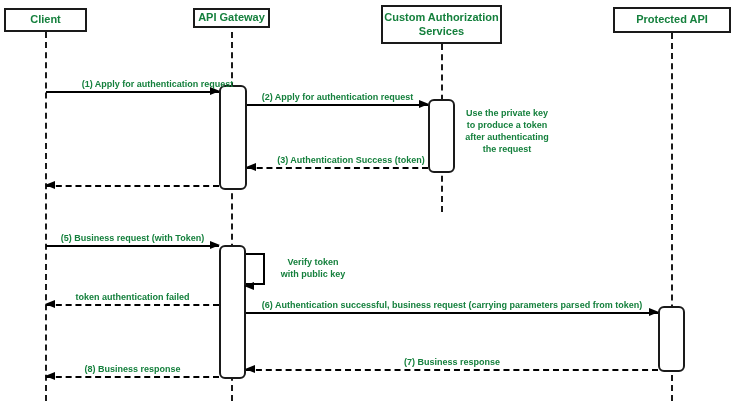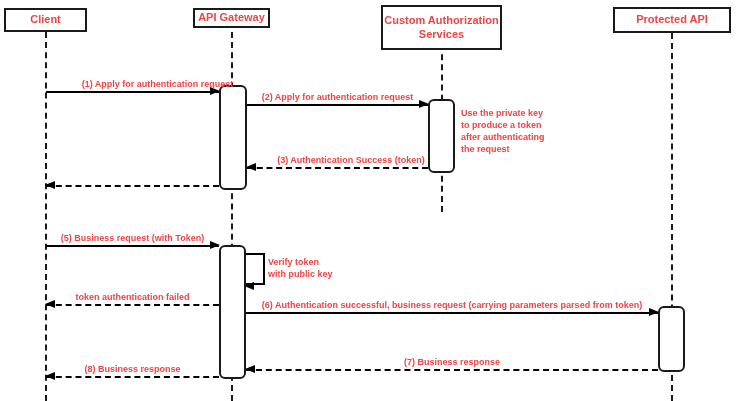--- a/index.html
+++ b/index.html
@@ -1,18 +1,18 @@
 <!DOCTYPE html>
 <html><head>
 <meta charset="utf-8">
 <style>
   html,body{margin:0;padding:0;background:#ffffff;}
   #canvas{
     position:relative;width:738px;height:401px;background:#ffffff;
-    font-family:"Liberation Sans","DejaVu Sans",sans-serif;color:#ef4444;
+    font-family:"Liberation Sans","DejaVu Sans",sans-serif;color:#15803d;
     overflow:hidden;
   }
   .pbox{
     position:absolute;box-sizing:border-box;background:#fff;
     border:2px solid #1a1a1a;display:flex;align-items:center;justify-content:center;
     text-align:center;font-weight:bold;font-size:11px;line-height:1.2;z-index:4;
   }
   .lifeline{position:absolute;width:0;border-left:2px dashed #1a1a1a;z-index:1;}
   .activation{
     position:absolute;box-sizing:border-box;background:#fff;
@@ -27,37 +27,37 @@
   .mlabel{
     position:absolute;font-size:9px;font-weight:bold;text-align:center;
     white-space:nowrap;z-index:5;line-height:12px;
   }
   .selfloop{
     position:absolute;box-sizing:border-box;z-index:3;
     border-top:2px solid #000;border-right:2px solid #000;border-bottom:2px solid #000;
   }
   .selfloop .head.left{left:-2px;top:auto;bottom:-7px;}
   .note{
-    position:absolute;font-size:9px;font-weight:bold;text-align:left;
+    position:absolute;font-size:9px;font-weight:bold;text-align:center;
     line-height:12px;z-index:5;
   }
   .preline{white-space:pre-line;}
 </style>
 </head>
 <body>
 
 <div id="canvas">
 
   <div class="pbox" style="left:4px;top:8px;width:83px;height:24px;">
     <span>Client</span>
   </div>
   <div class="pbox" style="left:193px;top:8px;width:77px;height:20px;">
     <span>API Gateway</span>
   </div>
-  <div class="pbox" style="left:381px;top:5px;width:121px;height:45px;">
+  <div class="pbox" style="left:381px;top:5px;width:121px;height:39px;">
     <span>Custom Authorization Services</span>
   </div>
   <div class="pbox" style="left:613px;top:7px;width:118px;height:26px;">
     <span>Protected API</span>
   </div>
 
   <div class="lifeline" style="left:45px;top:32px;height:369px;"></div>
   <div class="lifeline" style="left:231px;top:32px;height:369px;"></div>
   <div class="lifeline" style="left:441px;top:34px;height:178px;"></div>
   <div class="lifeline" style="left:671px;top:33px;height:368px;"></div>

